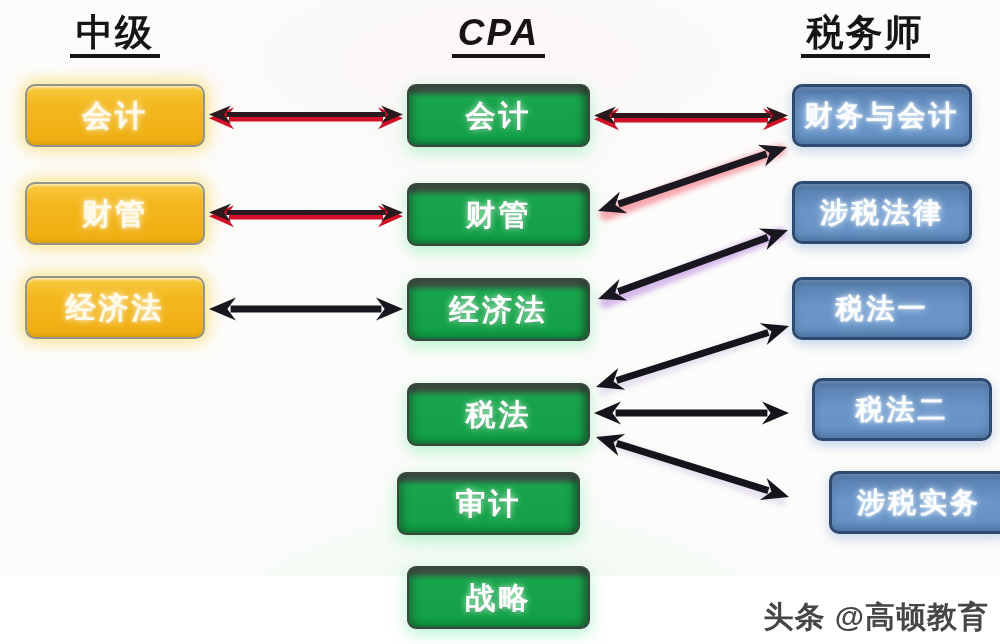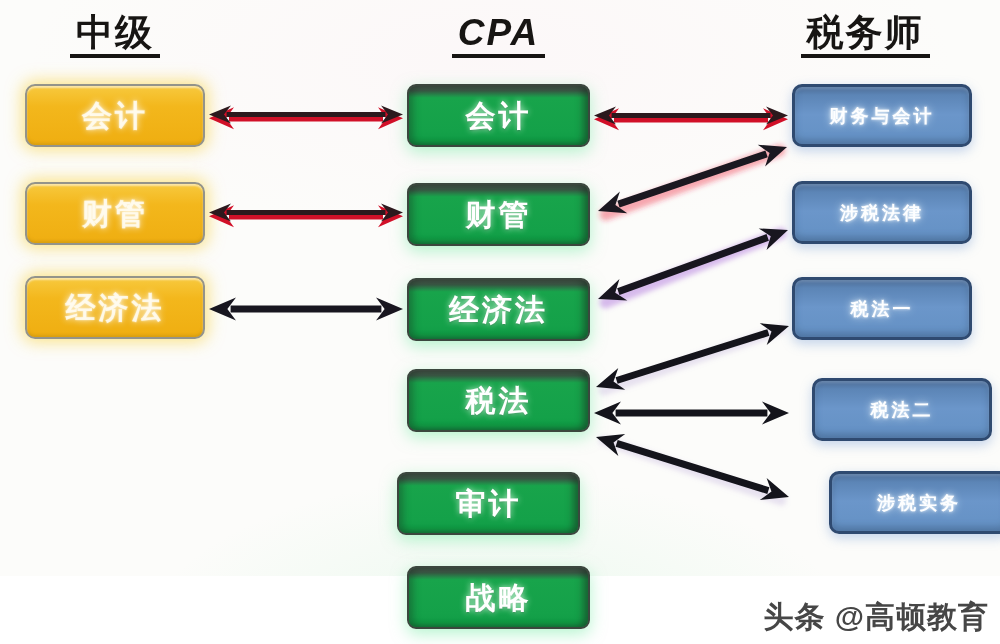--- a/index.html
+++ b/index.html
@@ -31,21 +31,21 @@
     background:linear-gradient(180deg,#49584c 0%,#3a5a47 8%,#18a44b 20%,#14a149 78%,#0f9a44 100%);
     border:2px solid #3b473e;border-radius:9px;
     box-shadow:0 5px 16px rgba(110,235,160,.5), inset -5px 0 7px rgba(25,40,30,.5), inset 5px 0 7px rgba(25,40,30,.3);
   }
   .node-green span{color:#ffffff;text-shadow:0 0 6px rgba(220,255,230,.9),0 1px 2px rgba(0,60,25,.4);}
   .node-blue{
     background:linear-gradient(180deg,#4c6c97 0%,#5c85b6 14%,#6b96ca 48%,#6491c4 100%);
     border:3px solid #2f4a70;
     box-shadow:0 4px 12px rgba(110,150,210,.4), inset 0 -4px 7px rgba(40,62,95,.35), inset 0 2px 3px rgba(210,230,250,.25);
   }
-  .node-blue span{color:#fdfeff;font-size:18px;text-shadow:0 0 8px rgba(235,248,255,.95),0 0 3px rgba(255,255,255,.8);}
+  .node-blue span{color:#fdfeff;font-size:28px;text-shadow:0 0 8px rgba(235,248,255,.95),0 0 3px rgba(255,255,255,.8);}
   .watermark{
     position:absolute;top:597px;right:11px;font-size:30px;font-weight:700;color:#464646;
     letter-spacing:1px;text-shadow:-2px 2px 0 rgba(255,255,255,.95), -1px 1px 0 rgba(255,255,255,.9);
   }
   svg.arrows{position:absolute;left:0;top:0;width:1000px;height:644px;pointer-events:none;}
 </style>
 </head>
 <body>
 
 <div class="stage">
@@ -72,21 +72,21 @@
 
   <div class="node node-green" style="left:407px;top:84px;width:183px;">
       <span>会计</span>
     </div>
   <div class="node node-green" style="left:407px;top:183px;width:183px;">
       <span>财管</span>
     </div>
   <div class="node node-green" style="left:407px;top:278px;width:183px;">
       <span>经济法</span>
     </div>
-  <div class="node node-green" style="left:407px;top:369px;width:183px;">
+  <div class="node node-green" style="left:407px;top:383px;width:183px;">
       <span>税法</span>
     </div>
   <div class="node node-green" style="left:397px;top:472px;width:183px;">
       <span>审计</span>
     </div>
   <div class="node node-green" style="left:407px;top:566px;width:183px;">
       <span>战略</span>
     </div>
 
   <div class="node node-blue" style="left:792px;top:84px;">

